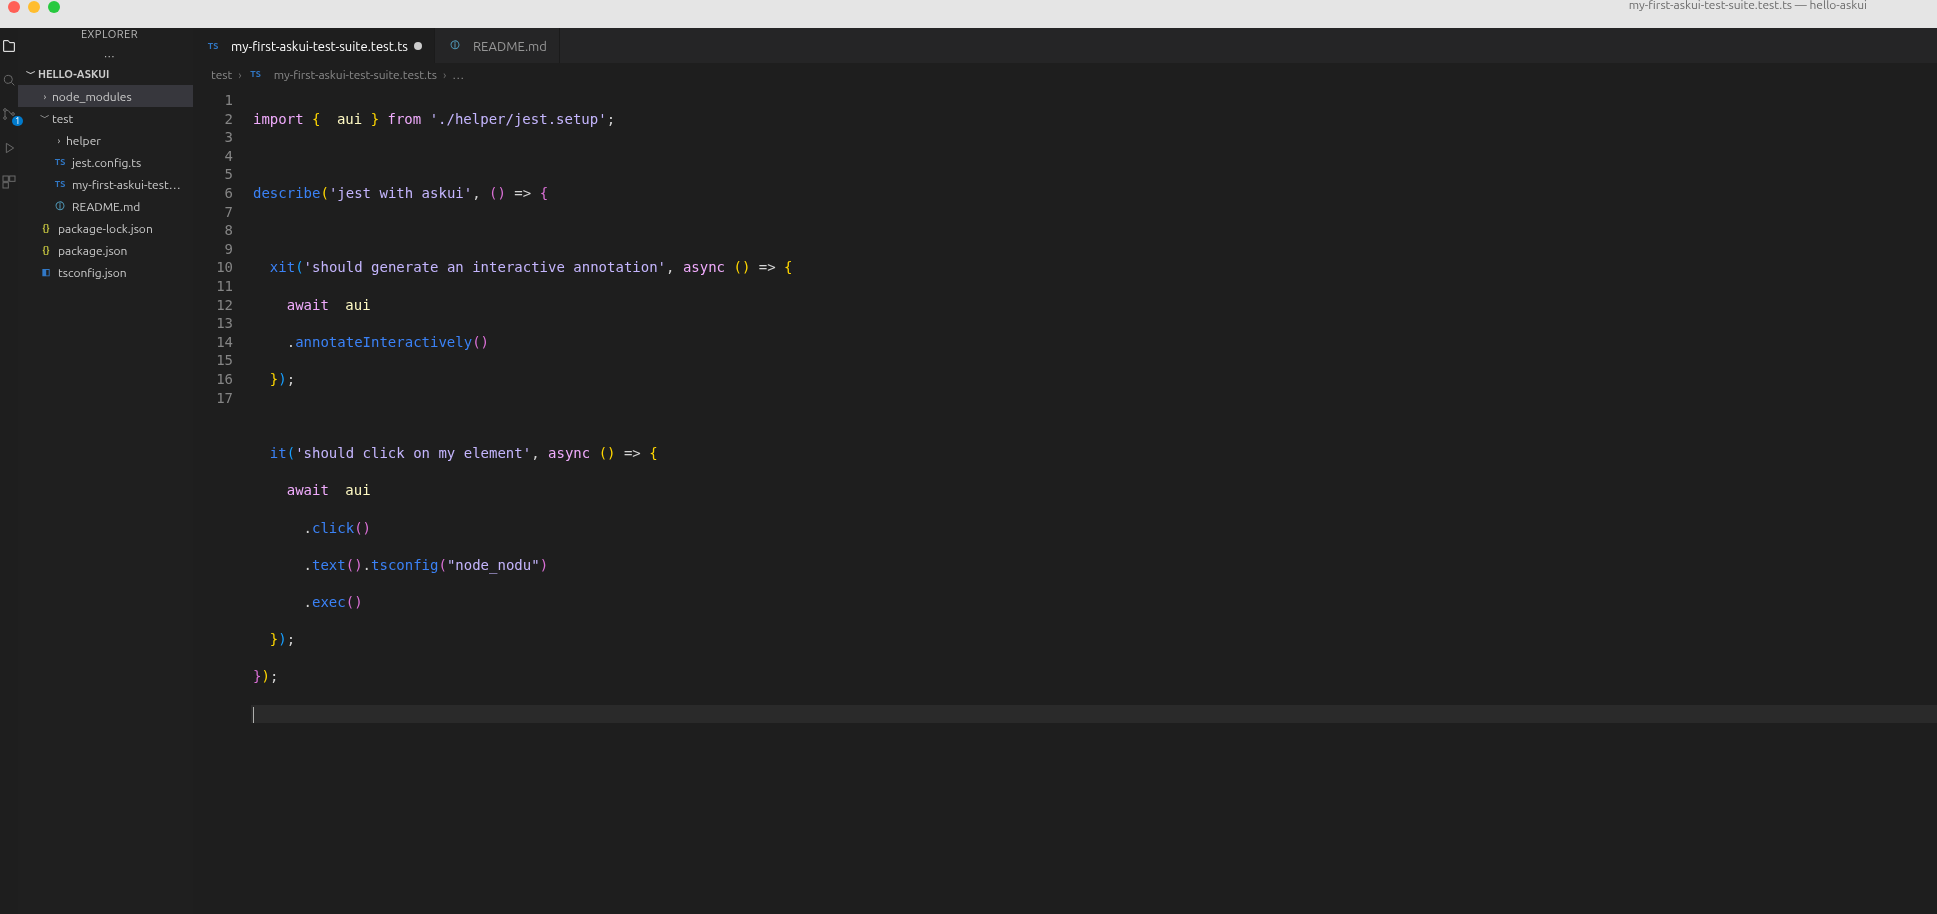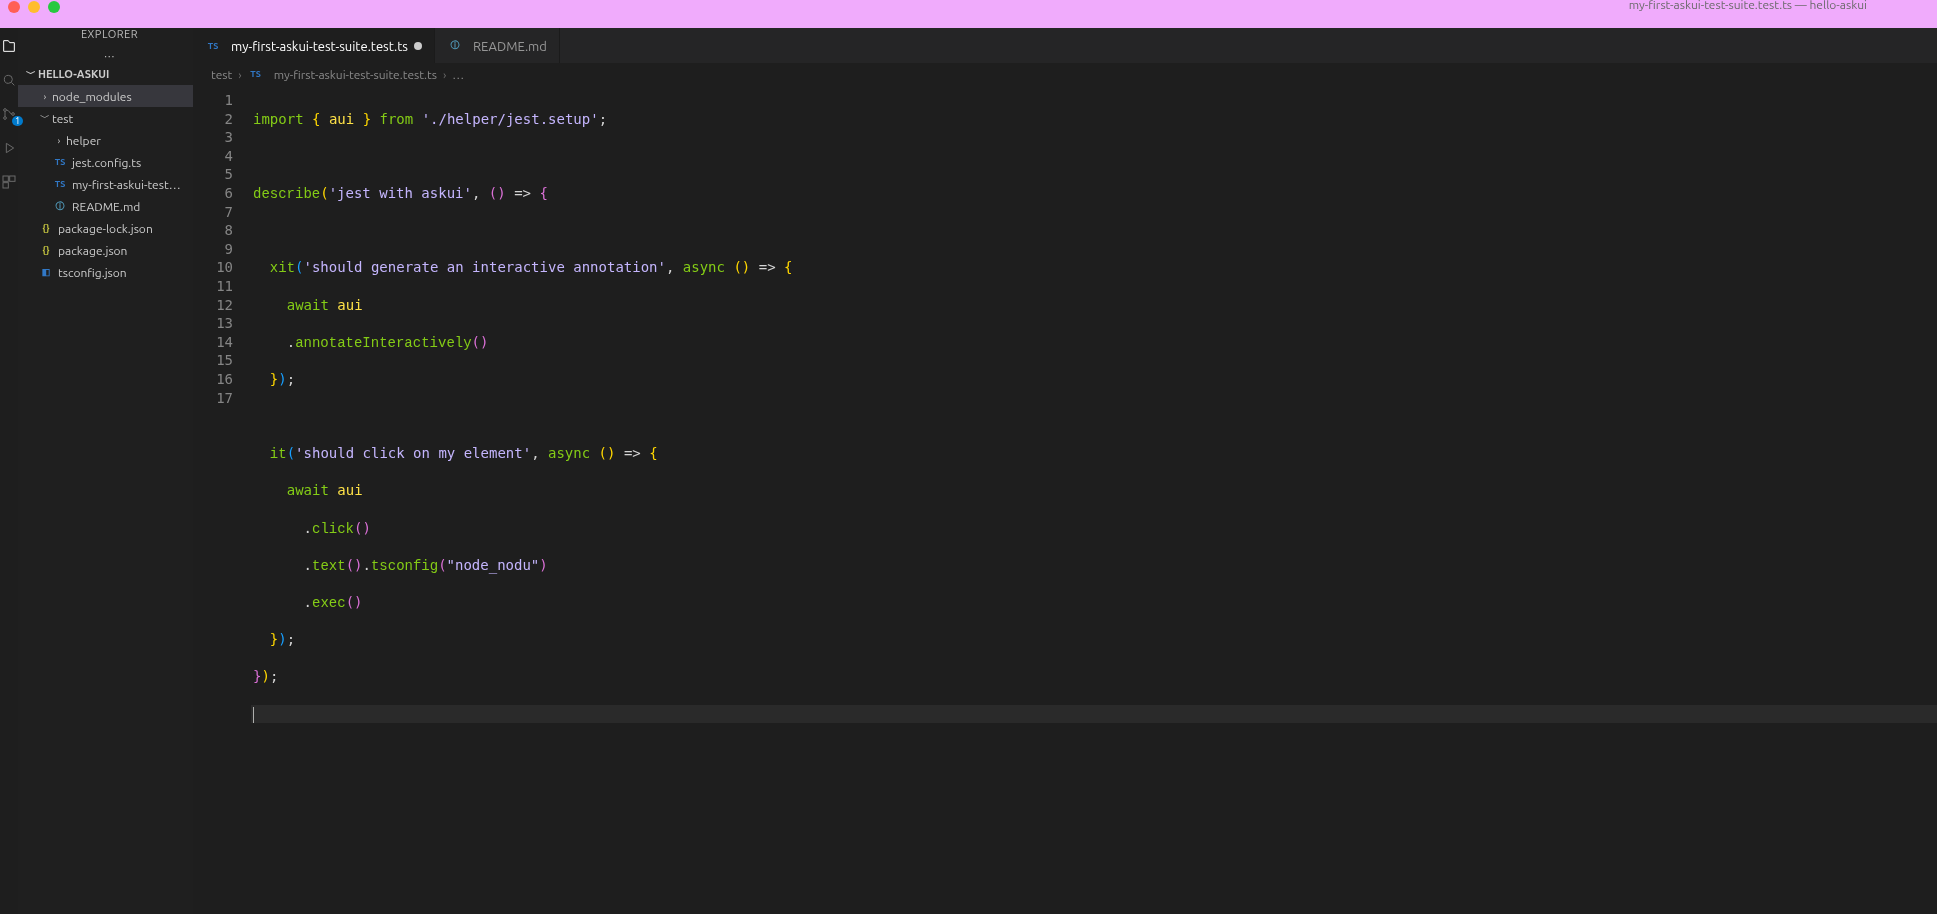--- a/index.html
+++ b/index.html
@@ -1,21 +1,21 @@
 <!DOCTYPE html>
 <html><head>
 <meta charset="utf-8">
 <style>
 * { margin:0; padding:0; box-sizing:border-box; }
 body {
   font-family: -apple-system, "Segoe UI", Ubuntu, sans-serif;
   background:#1e1e1e; color:#cccccc; font-size:13px;
   width:1937px; height:914px; overflow:hidden; display:flex; flex-direction:column;
 }
-.titlebar { height:6px; display:flex; align-items:center; justify-content:space-between; background:#f0abfc; padding:14px 8px; }
+.titlebar { height:6px; display:flex; align-items:center; justify-content:space-between; background:#e5e5e5; padding:14px 8px; }
 .traffic { display:flex; gap:8px; align-items:center; height:14px; margin-top:0; position:absolute; top:0; left:8px; }
 .dot { width:12px; height:12px; border-radius:50%; }
 .dot.red{background:#ff5f56}.dot.yellow{background:#ffbd2e}.dot.green{background:#27c93f}
 .title-text { color:#6a6a6a; font-size:12px; position:absolute; right:70px; top:-2px; }
 
 .main { flex:1; display:flex; min-height:0; }
 .activity { width:18px; background:#1e1e1e; display:flex; flex-direction:column; align-items:center; padding-top:10px; gap:18px; }
 .activity .ico { width:16px; height:16px; color:#6a6a6a; display:flex; align-items:center; justify-content:center; }
 .activity .ico svg { width:16px; height:16px; }
 .activity .ico.active { color:#ffffff; }
@@ -45,23 +45,23 @@
 .breadcrumb { height:22px; display:flex; align-items:center; gap:6px; padding-left:18px; color:#8a8a8a; font-size:12px; background:#1e1e1e;}
 .breadcrumb .sep{color:#6a6a6a;}
 .editor { flex:1; display:flex; font-family:Menlo,Consolas,monospace; font-size:14px; line-height:18.6px; }
 .gutter { width:58px; text-align:right; color:#858585; padding:6px 18px 0 0; user-select:none; background:#1e1e1e;}
 .gutter div { height:18.6px; }
 .code { flex:1; padding:6px 0 0 0; white-space:pre; position:relative;}
 .code .line { height:18.6px; padding-left:2px;}
 .code .line.cur { background:#2a2a2a; }
 .cursor { display:inline-block; width:1px; height:16px; background:#aeafad; vertical-align:middle; margin-left:0;}
 
-.k{color:#84cc16;} 
-.fn{color:#84cc16;font-family:Liberation Mono, monospace;} 
-.v{color:#fde047;} 
+.k{color:#f0abfc;} 
+.fn{color:#3b82f6;} 
+.v{color:#fef9c3;margin-left:8px;} 
 .s{color:#c4b5fd;} 
 .p{color:#d4d4d4;} 
 .br{color:#ffd700;} 
 .br2{color:#da70d6;} 
 .br3{color:#179fff;} 
 </style>
 </head>
 <body>
 
 <div class="titlebar">

